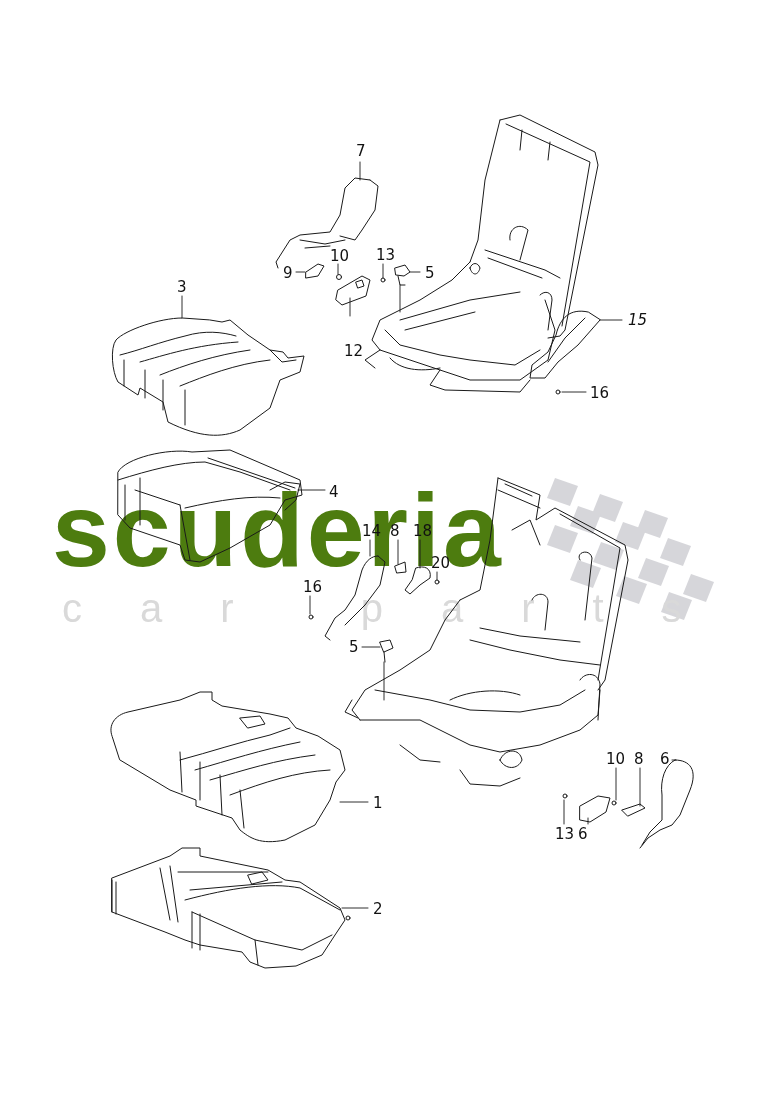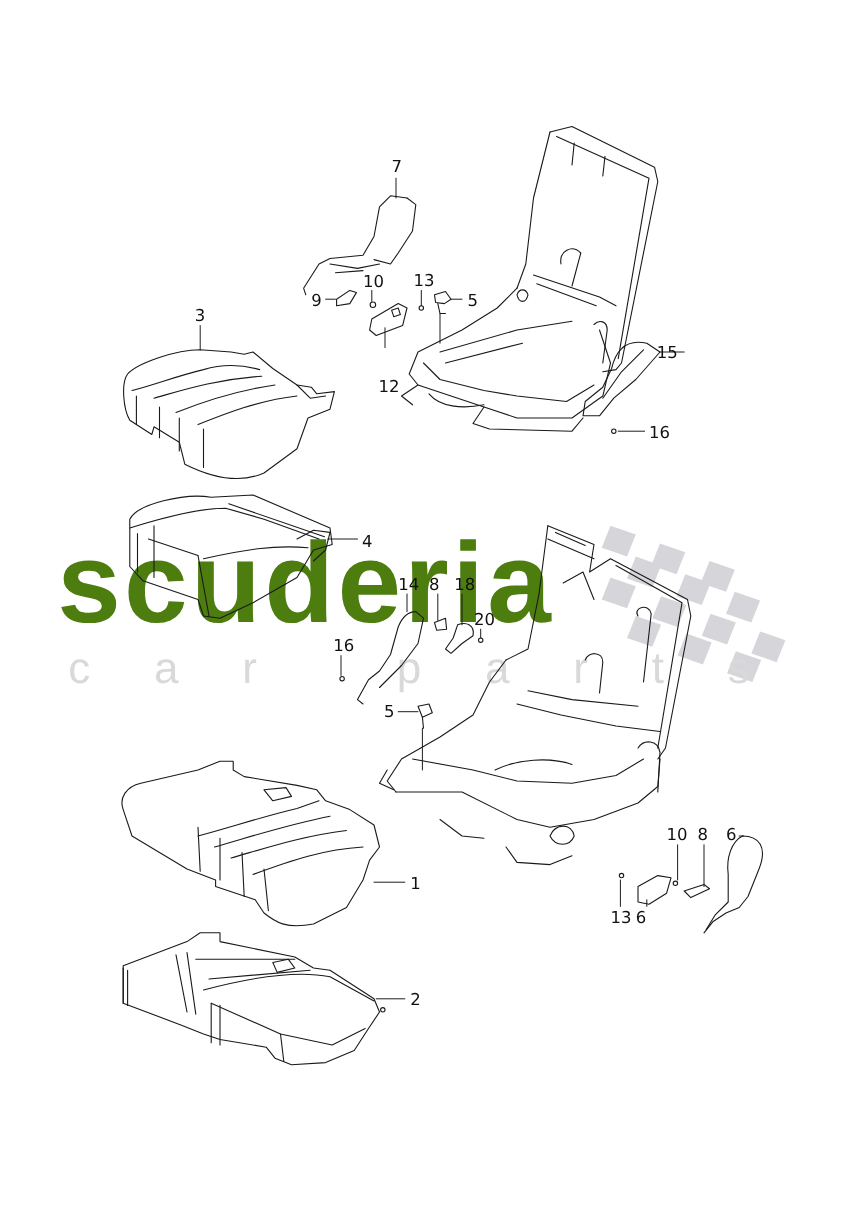--- a/index.html
+++ b/index.html
@@ -200,21 +200,21 @@
   </svg>
 
   <div id="callouts">
       <div class="callout" style="left: 356px; top: 144px;">7</div>
       <div class="callout" style="left: 330px; top: 249px;">10</div>
       <div class="callout" style="left: 283px; top: 266px;">9</div>
       <div class="callout" style="left: 376px; top: 248px;">13</div>
       <div class="callout" style="left: 425px; top: 266px;">5</div>
       <div class="callout" style="left: 344px; top: 320px; margin-top: 24px;">12</div>
       <div class="callout" style="left: 177px; top: 280px;">3</div>
-      <div class="callout" style="left: 597px; top: 313px;">15</div>
+      <div class="callout" style="left: 628px; top: 313px; font-style: italic;">15</div>
       <div class="callout" style="left: 590px; top: 386px;">16</div>
       <div class="callout" style="left: 329px; top: 485px;">4</div>
       <div class="callout" style="left: 362px; top: 524px;">14</div>
       <div class="callout" style="left: 390px; top: 524px;">8</div>
       <div class="callout" style="left: 413px; top: 524px;">18</div>
       <div class="callout" style="left: 431px; top: 556px;">20</div>
       <div class="callout" style="left: 303px; top: 580px;">16</div>
       <div class="callout" style="left: 349px; top: 640px;">5</div>
       <div class="callout" style="left: 606px; top: 752px;">10</div>
       <div class="callout" style="left: 634px; top: 752px;">8</div>

